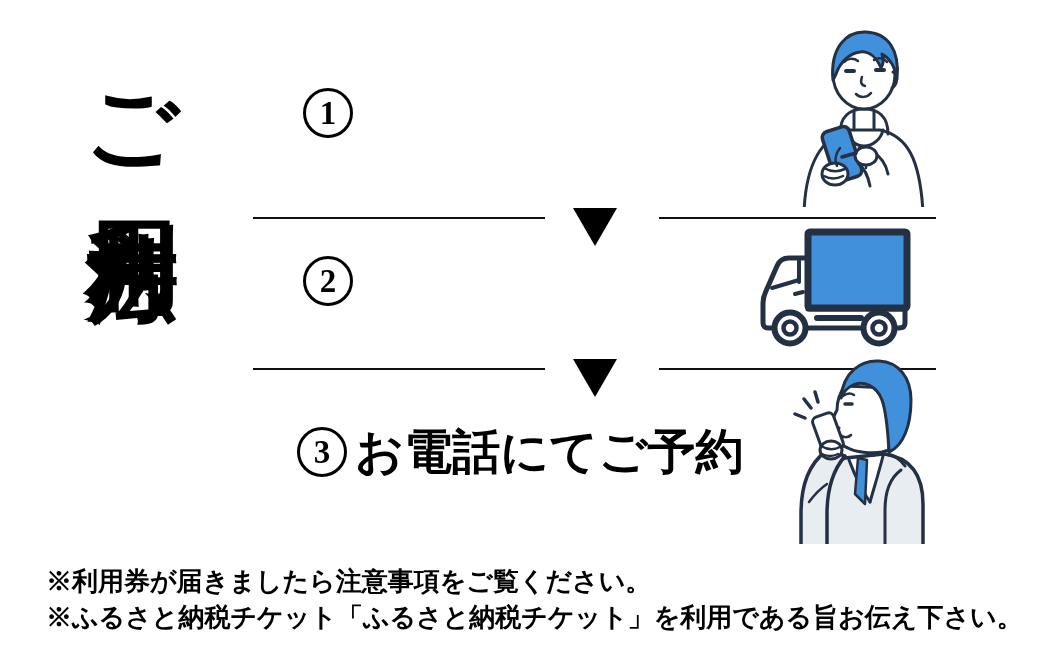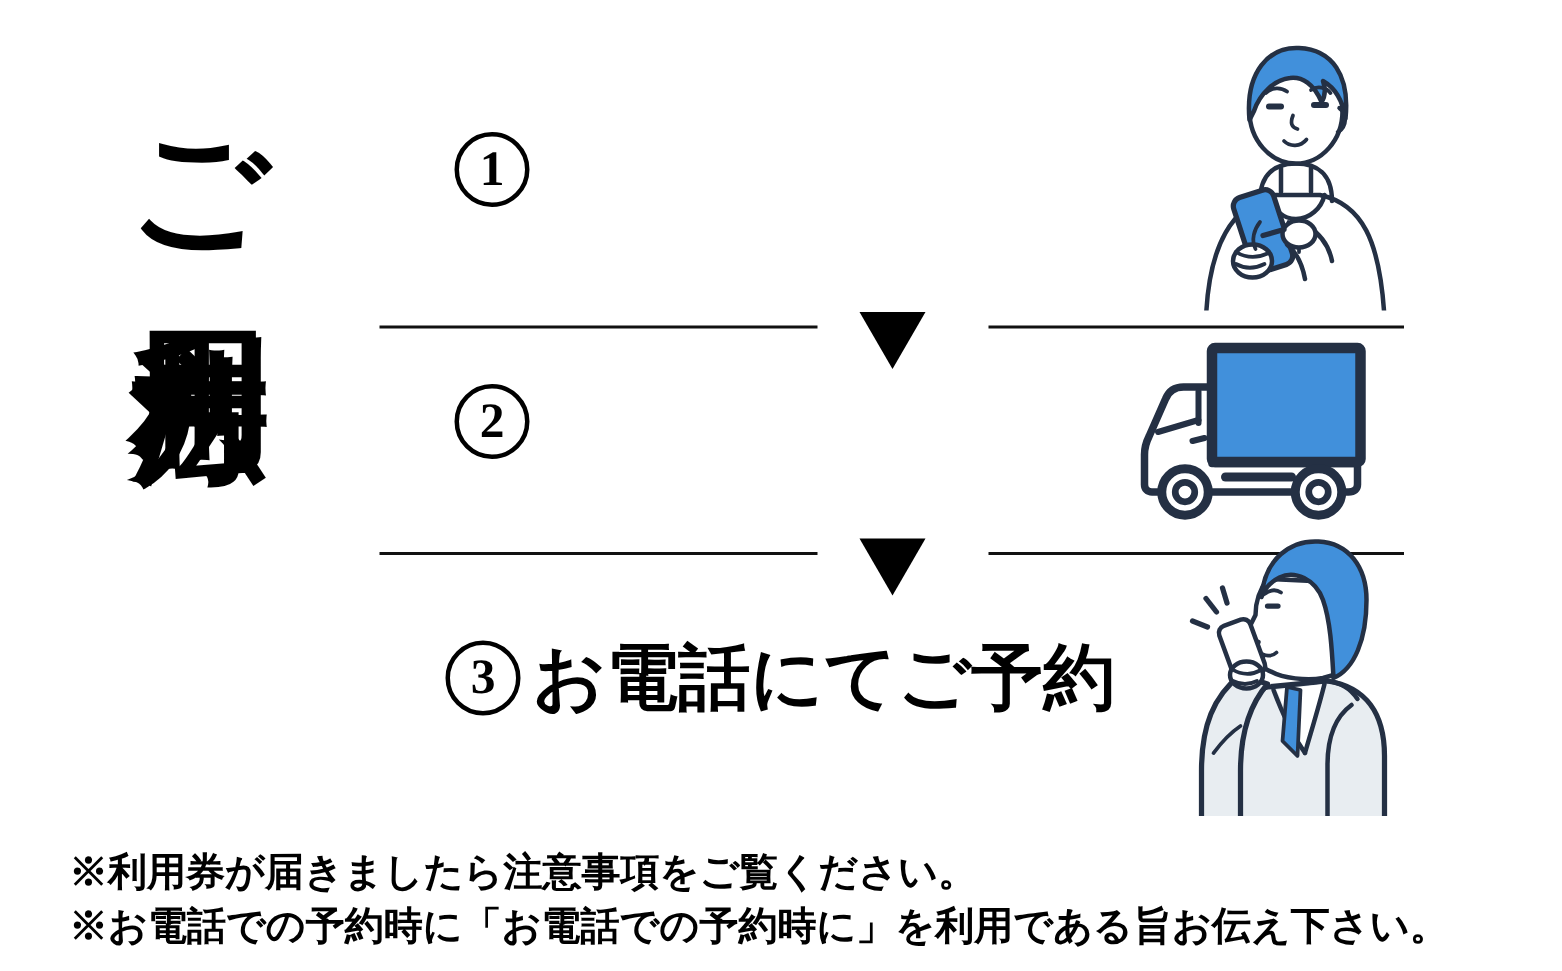--- a/index.html
+++ b/index.html
@@ -162,16 +162,16 @@
     <path d="M36,94 Q46,100 55,95" stroke-width="2.5"></path>
     <path d="M37,102 Q45,106 53,102" stroke-width="2.5"></path>
 
     <path d="M26,56 L19,47" stroke-width="3.5"></path>
     <path d="M33,50 L30,40" stroke-width="3.5"></path>
     <path d="M20,66 L10,62" stroke-width="3.5"></path>
   </svg>
 
   <div class="notes">
     <div>※利用券が届きましたら注意事項をご覧ください。</div>
-    <div>※お電話での予約時に「お電話での予約時に」を利用である旨お伝え下さい。</div>
+    <div>※ふるさと納税チケット「ふるさと納税チケット」を利用である旨お伝え下さい。</div>
   </div>
 
 </div>
 
 </body></html>

